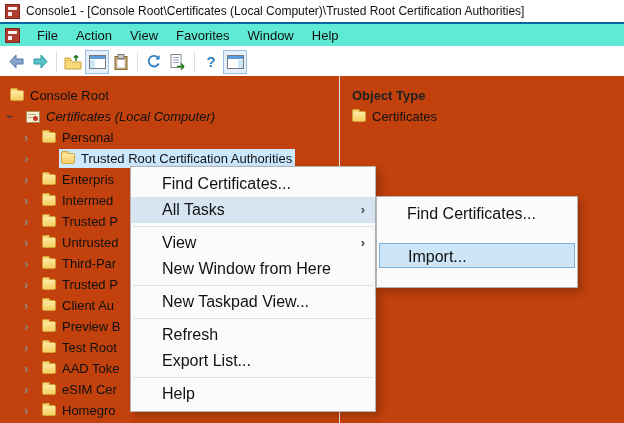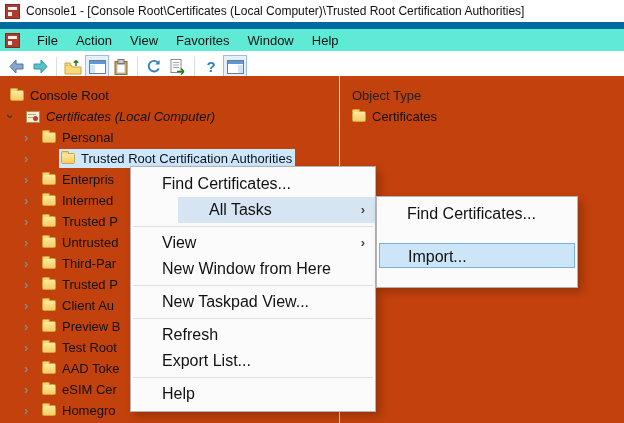--- a/index.html
+++ b/index.html
@@ -2,21 +2,21 @@
 <html><head>
 <meta charset="utf-8">
 <style>
   html,body{margin:0;padding:0;}
   body{
     width:624px;height:423px;position:relative;overflow:hidden;
     background:#fff;font-family:"Liberation Sans",sans-serif;color:#111;
     -webkit-font-smoothing:antialiased;
   }
   
-  .titlebar{height:22px;display:flex;align-items:center;padding-left:5px;background:#fff;font-size:12px;white-space:nowrap;border-bottom:7px solid #0369a1;}
+  .titlebar{height:22px;display:flex;align-items:center;padding-left:5px;background:#fff;font-size:12px;white-space:nowrap;border-bottom:2px solid #0369a1;}
   .mmc-icon{width:13px;height:13px;background:#b03a2e;border:1px solid #7e2a21;position:relative;flex:none;margin-right:6px;}
   .mmc-icon::before{content:"";position:absolute;left:2px;top:2px;right:2px;height:3px;background:#fff;opacity:.92;}
   .mmc-icon::after{content:"";position:absolute;left:2px;bottom:2px;width:4px;height:4px;background:#fff;opacity:.92;}
   
   .menubar{height:22px;display:flex;align-items:center;font-size:13px;padding-left:5px;background:#5eead4;}
   .menubar .mmc-icon{margin-right:8px;}
   .menu-top-item{padding:2px 9px;cursor:default;}
   
   .toolbar{height:31px;display:flex;align-items:center;padding-left:4px;border-bottom:1px solid #e9e9e9;background:#fff;}
   .tbtn{width:24px;height:24px;display:flex;align-items:center;justify-content:center;border:1px solid transparent;flex:none;box-sizing:border-box;}
@@ -37,26 +37,26 @@
   .chev.expanded{color:#3c3c3c;}
   .chev.expanded::before{transform:rotate(90deg);}
   .row-content{display:flex;align-items:center;padding:2px 3px 2px 2px;}
   .row-content.selected{background:#cce8ff;margin-left:19px;}
   .folder-icon{width:14px;height:11px;background:linear-gradient(#ffe9a2,#f5cd62);border:1px solid #d2a338;border-radius:1.5px;position:relative;margin-right:6px;flex:none;box-sizing:border-box;}
   .folder-icon::before{content:"";position:absolute;top:-3px;left:-1px;width:6px;height:2px;background:#f7d775;border:1px solid #d2a338;border-bottom:none;border-radius:2px 2px 0 0;}
   .certstore-icon{width:14px;height:12px;background:#f7eed8;border:1px solid #a98f55;position:relative;margin-right:6px;flex:none;box-sizing:border-box;}
   .certstore-icon::before{content:"";position:absolute;left:1px;top:2px;right:3px;height:1px;background:#b9a878;box-shadow:0 3px 0 #b9a878;}
   .certstore-icon::after{content:"";position:absolute;right:1px;bottom:1px;width:5px;height:5px;border-radius:50%;background:#c0392b;}
   
-  .list-header{font-size:13px;height:21px;display:flex;align-items:center;color:#222;}
+  .list-header{font-size:13px;height:21px;display:flex;align-items:center;color:#222;font-weight:bold;}
   .list-item{height:21px;display:flex;align-items:center;font-size:13px;}
   
   .context-menu{position:absolute;left:130px;top:166px;width:246px;background:#fbfbfb;border:1px solid #b3b3b3;box-shadow:4px 4px 8px rgba(0,0,0,.22);padding:4px 0;z-index:20;box-sizing:border-box;}
   .mi{height:26px;line-height:26px;padding-left:31px;font-size:16px;position:relative;white-space:nowrap;cursor:default;}
-  .mi.hl{background:#d7e5f3;margin-left:47px;}
+  .mi.hl{background:#d7e5f3;}
   .sub-arrow{position:absolute;right:10px;top:0;color:#444;font-size:13px;}
   .sub-arrow::before{content:"\203A";font-weight:bold;}
   .msep{height:1px;background:#e0e0e0;margin:3px 2px;}
   .submenu{position:absolute;left:376px;top:196px;width:202px;background:#fbfbfb;border:1px solid #b3b3b3;box-shadow:4px 4px 8px rgba(0,0,0,.22);padding:3px 0;z-index:21;box-sizing:border-box;}
   .submenu .mi{height:27px;line-height:27px;padding-left:30px;}
   .submenu .mi.sel{height:25px;line-height:25px;margin:16px 2px;padding-left:28px;background:#cde6f7;border:1px solid #7ab0dd;box-sizing:border-box;}
 </style>
 </head>
 <body>
 

